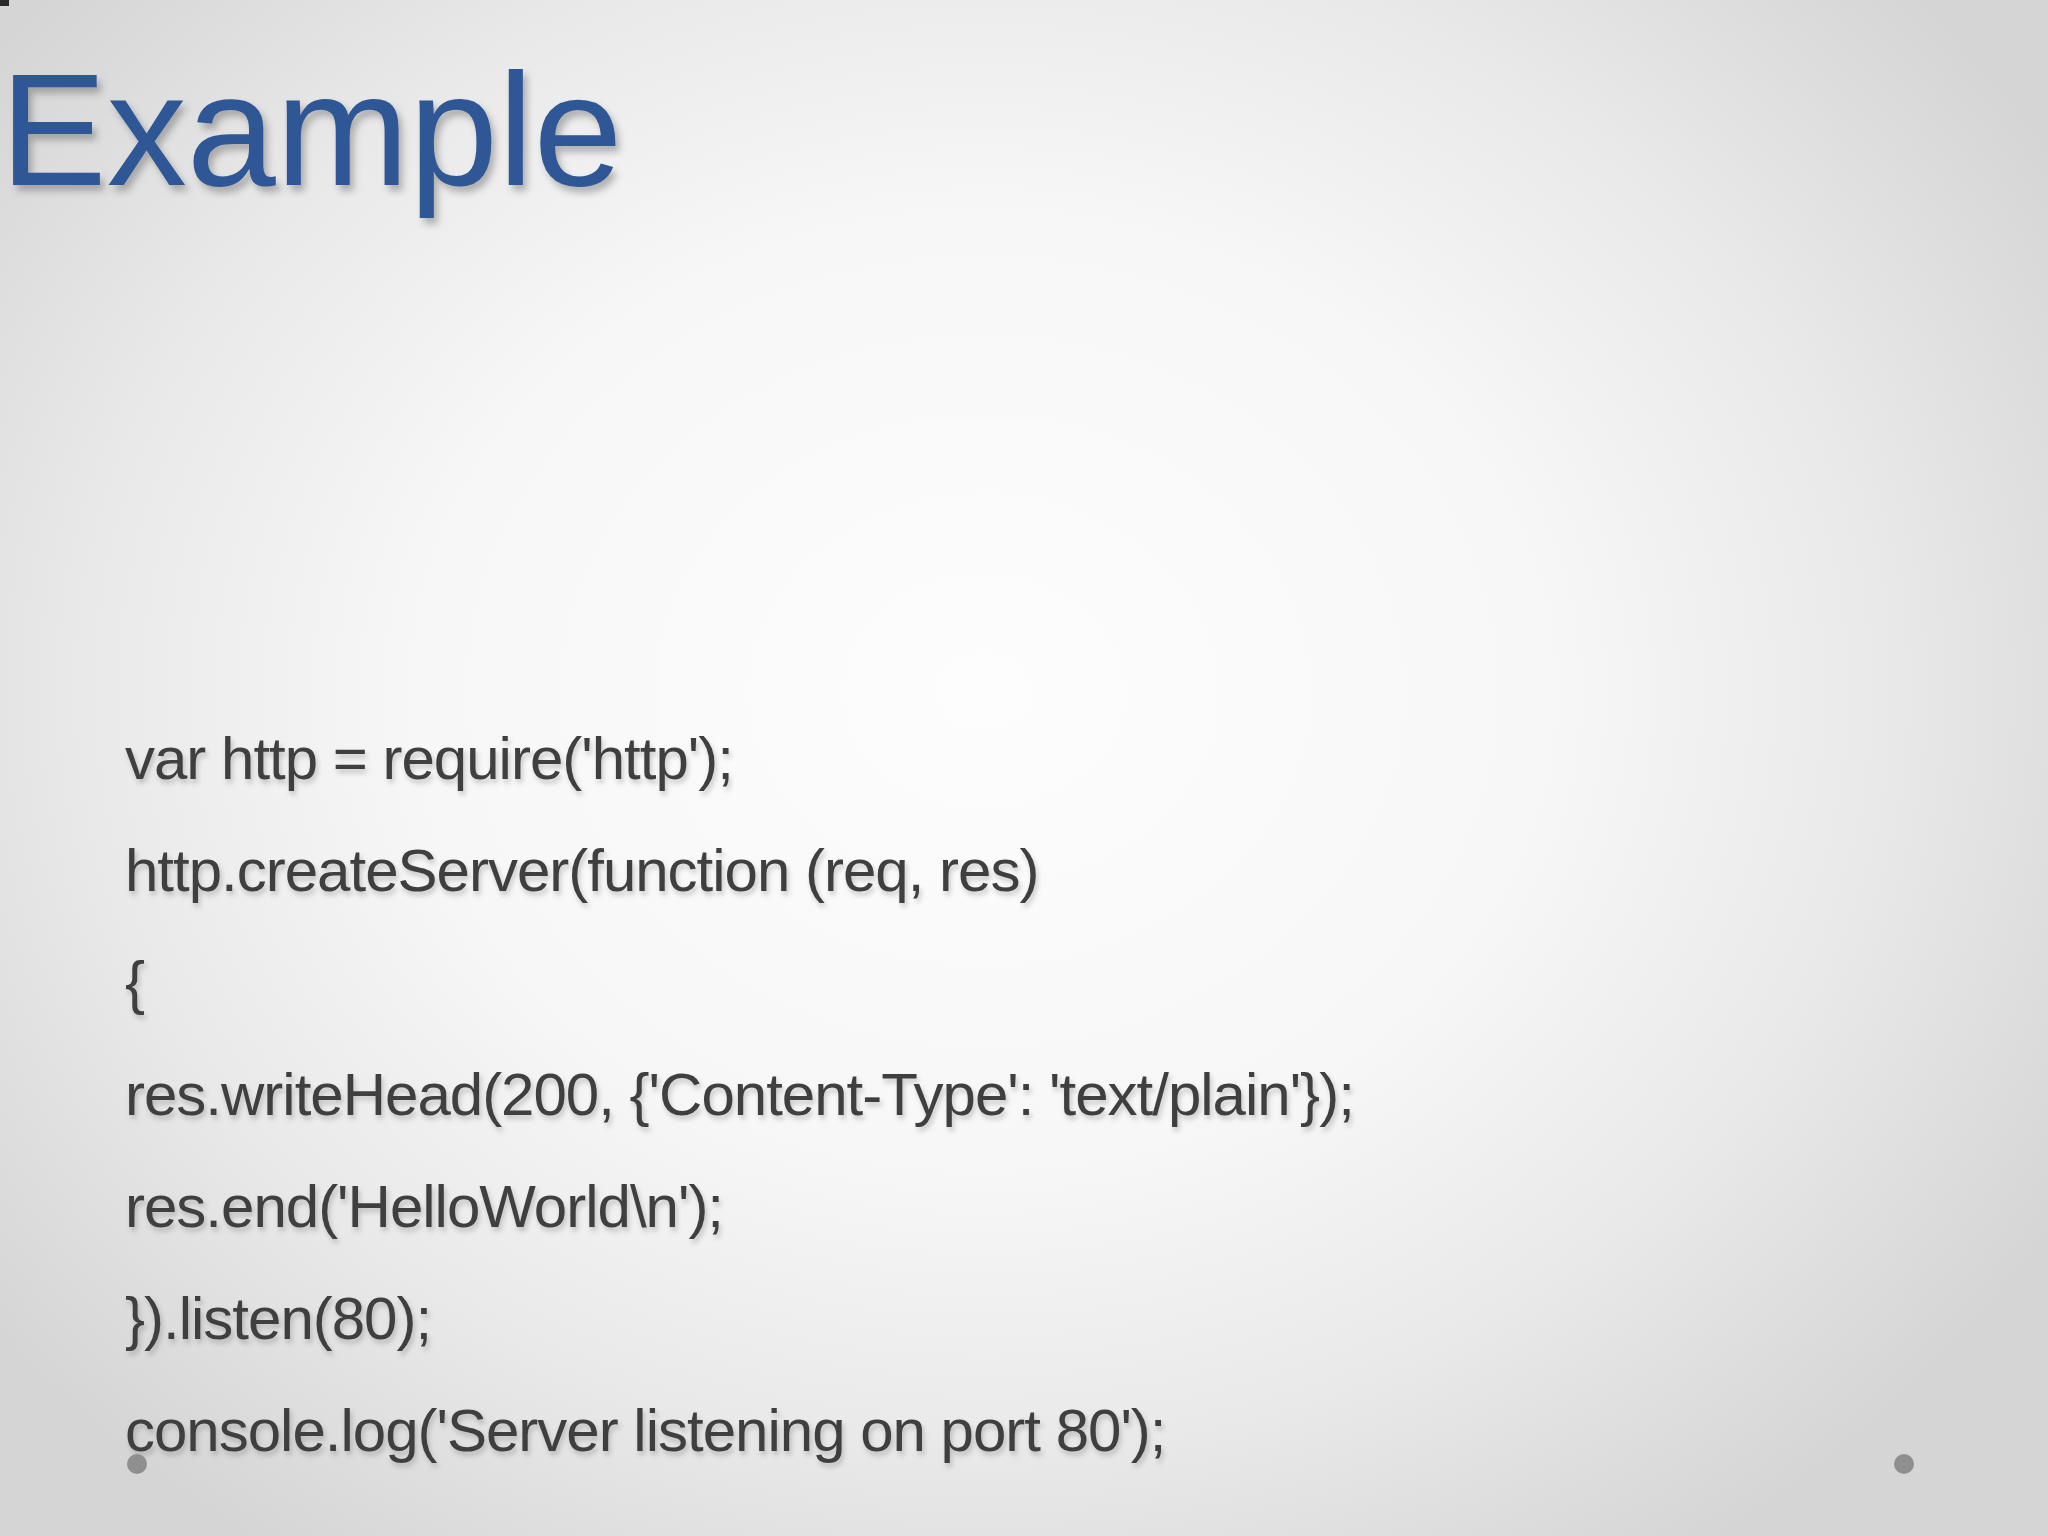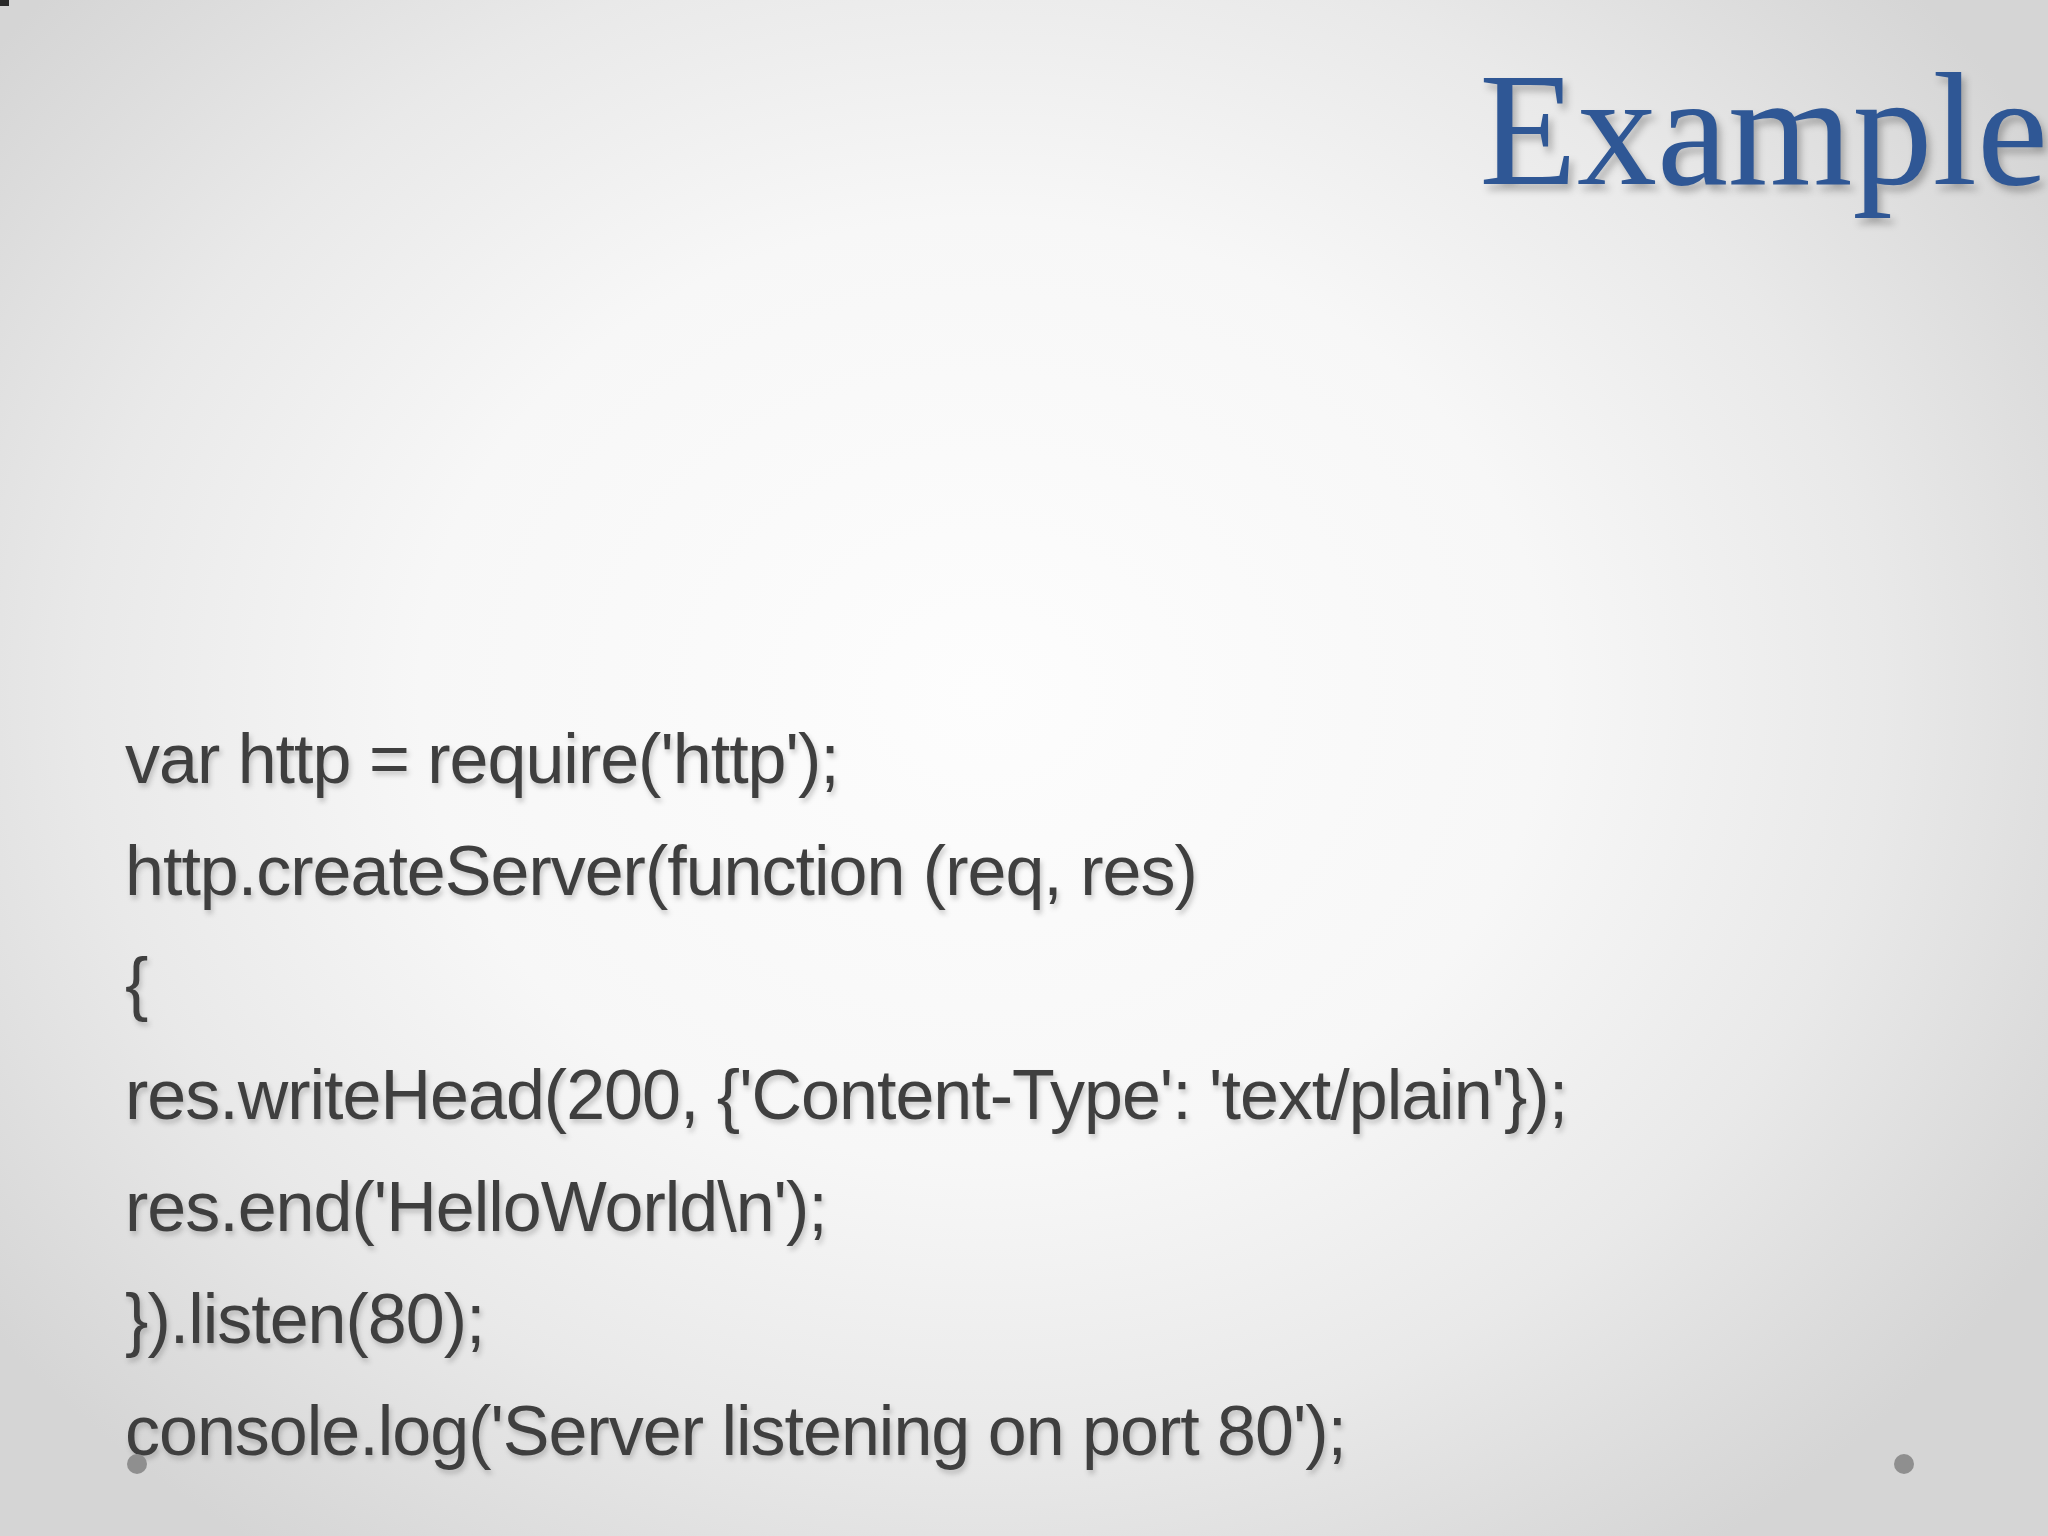--- a/index.html
+++ b/index.html
@@ -26,34 +26,34 @@
     top: 0;
     width: 9px;
     height: 6px;
     background: #2a2a2a;
   }
   .title {
     position: absolute;
     left: 0;
     top: 30px;
     width: 100%;
-    text-align: right;
-    font-family: Liberation Serif, serif;
+    text-align: left;
+    font-family: Liberation Sans, sans-serif;
     font-size: 160px;
     line-height: 200px;
     color: var(--title-color, #2f5795);
     text-shadow: 4px 6px 7px rgba(60, 60, 60, 0.35);
   }
   .code-block {
     position: absolute;
     left: 125px;
     top: 367px;
     right: 94px;
     color: var(--body-color, #3f3f3f);
-    font-size: 70px;
+    font-size: 60px;
     line-height: 112px;
     letter-spacing: -1px;
     text-shadow: 2px 4px 5px rgba(80, 80, 80, 0.28);
     white-space: pre;
   }
   .dot {
     position: absolute;
     width: 20px;
     height: 20px;
     border-radius: 50%;

